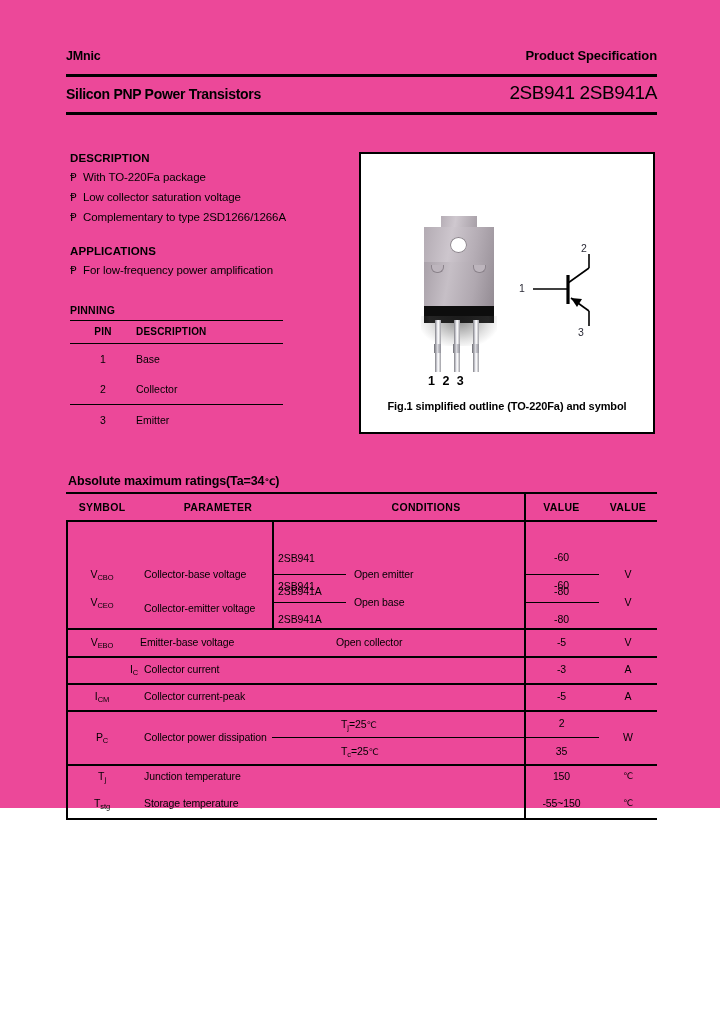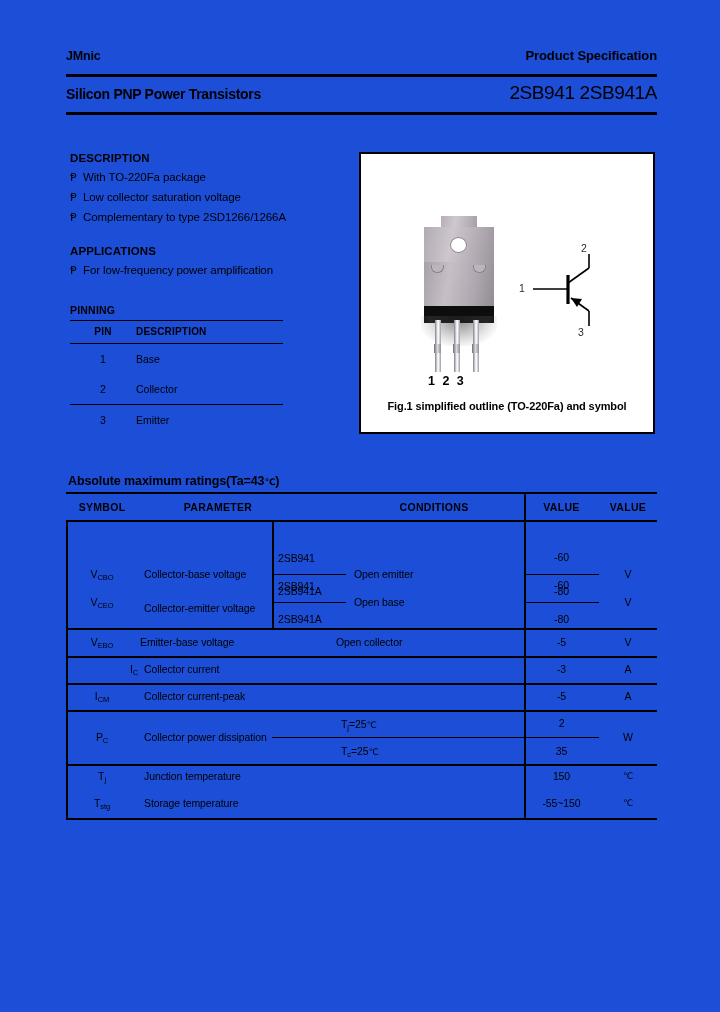--- a/index.html
+++ b/index.html
@@ -13,22 +13,22 @@
     font-family: "Liberation Sans", sans-serif;
     color: #000000;
     position: relative;
     overflow: hidden;
     -webkit-font-smoothing: none;
   }
   .page {
     position: absolute;
     left: 0; top: 0;
     width: 720px;
-    height: 1012px;
-    background: #1d4ed8;
+    height: 808px;
+    background: #ec4899;
   }
 
   
   .hdr-row {
     position: absolute;
     left: 66px;
     top: 48px;
     width: 591px;
     display: flex;
     justify-content: space-between;
@@ -405,21 +405,21 @@
         <polygon points="52,56 63,57 58,65" fill="#000"></polygon>
       </svg>
       <div class="sym-lbl n1">1</div>
       <div class="sym-lbl n2">2</div>
       <div class="sym-lbl n3">3</div>
     </div>
 
     <div class="fig-cap">Fig.1 simplified outline (TO-220Fa) and symbol</div>
   </div>
 
-  <div class="ratings-title"><span>Absolute maximum ratings(Ta=43</span><span class="deg">℃</span><span>)</span></div>
+  <div class="ratings-title"><span>Absolute maximum ratings(Ta=34</span><span class="deg">℃</span><span>)</span></div>
 
   <div class="rtbl">
 
     <div class="hline" style="top:0px;"></div>
     <div class="hline" style="top:28px;"></div>
     <div class="hline" style="top:136px;"></div>
     <div class="hline" style="top:164px;"></div>
     <div class="hline" style="top:191px;"></div>
     <div class="hline" style="top:218px;"></div>
     <div class="hline" style="top:272px;"></div>
@@ -431,21 +431,21 @@
 
     <div class="hline sub" style="left:206px; width:74px;  top:82px;"></div>
     <div class="hline sub" style="left:458px; width:75px;  top:82px;"></div>
     <div class="hline sub" style="left:206px; width:74px;  top:110px;"></div>
     <div class="hline sub" style="left:458px; width:75px;  top:110px;"></div>
     <div class="hline sub" style="left:206px; width:252px; top:245px;"></div>
     <div class="hline sub" style="left:458px; width:75px;  top:245px;"></div>
 
     <div class="cell b ctr" style="left:0px;   top:9px; width:72px;">SYMBOL</div>
     <div class="cell b ctr" style="left:72px;  top:9px; width:160px;">PARAMETER</div>
-    <div class="cell b ctr" style="left:288px; top:9px; width:160px;">CONDITIONS</div>
+    <div class="cell b ctr" style="left:280px; top:9px; width:160px;">CONDITIONS</div>
     <div class="cell b ctr" style="left:458px; top:9px; width:75px;">VALUE</div>
     <div class="cell b ctr" style="left:533px; top:9px; width:58px;">VALUE</div>
 
     <div class="cell ctr" style="left:0px; top:76px; width:72px;"><span>V</span><sub>CBO</sub></div>
     <div class="cell" style="left:78px; top:76px; width:128px;">Collector-base voltage</div>
     <div class="cell" style="left:212px; top:60px;">2SB941</div>
     <div class="cell" style="left:212px; top:93px;">2SB941A</div>
     <div class="cell" style="left:288px; top:76px;">Open emitter</div>
     <div class="cell ctr" style="left:458px; top:59px; width:75px;">-60</div>
     <div class="cell ctr" style="left:458px; top:93px; width:75px;">-80</div>

